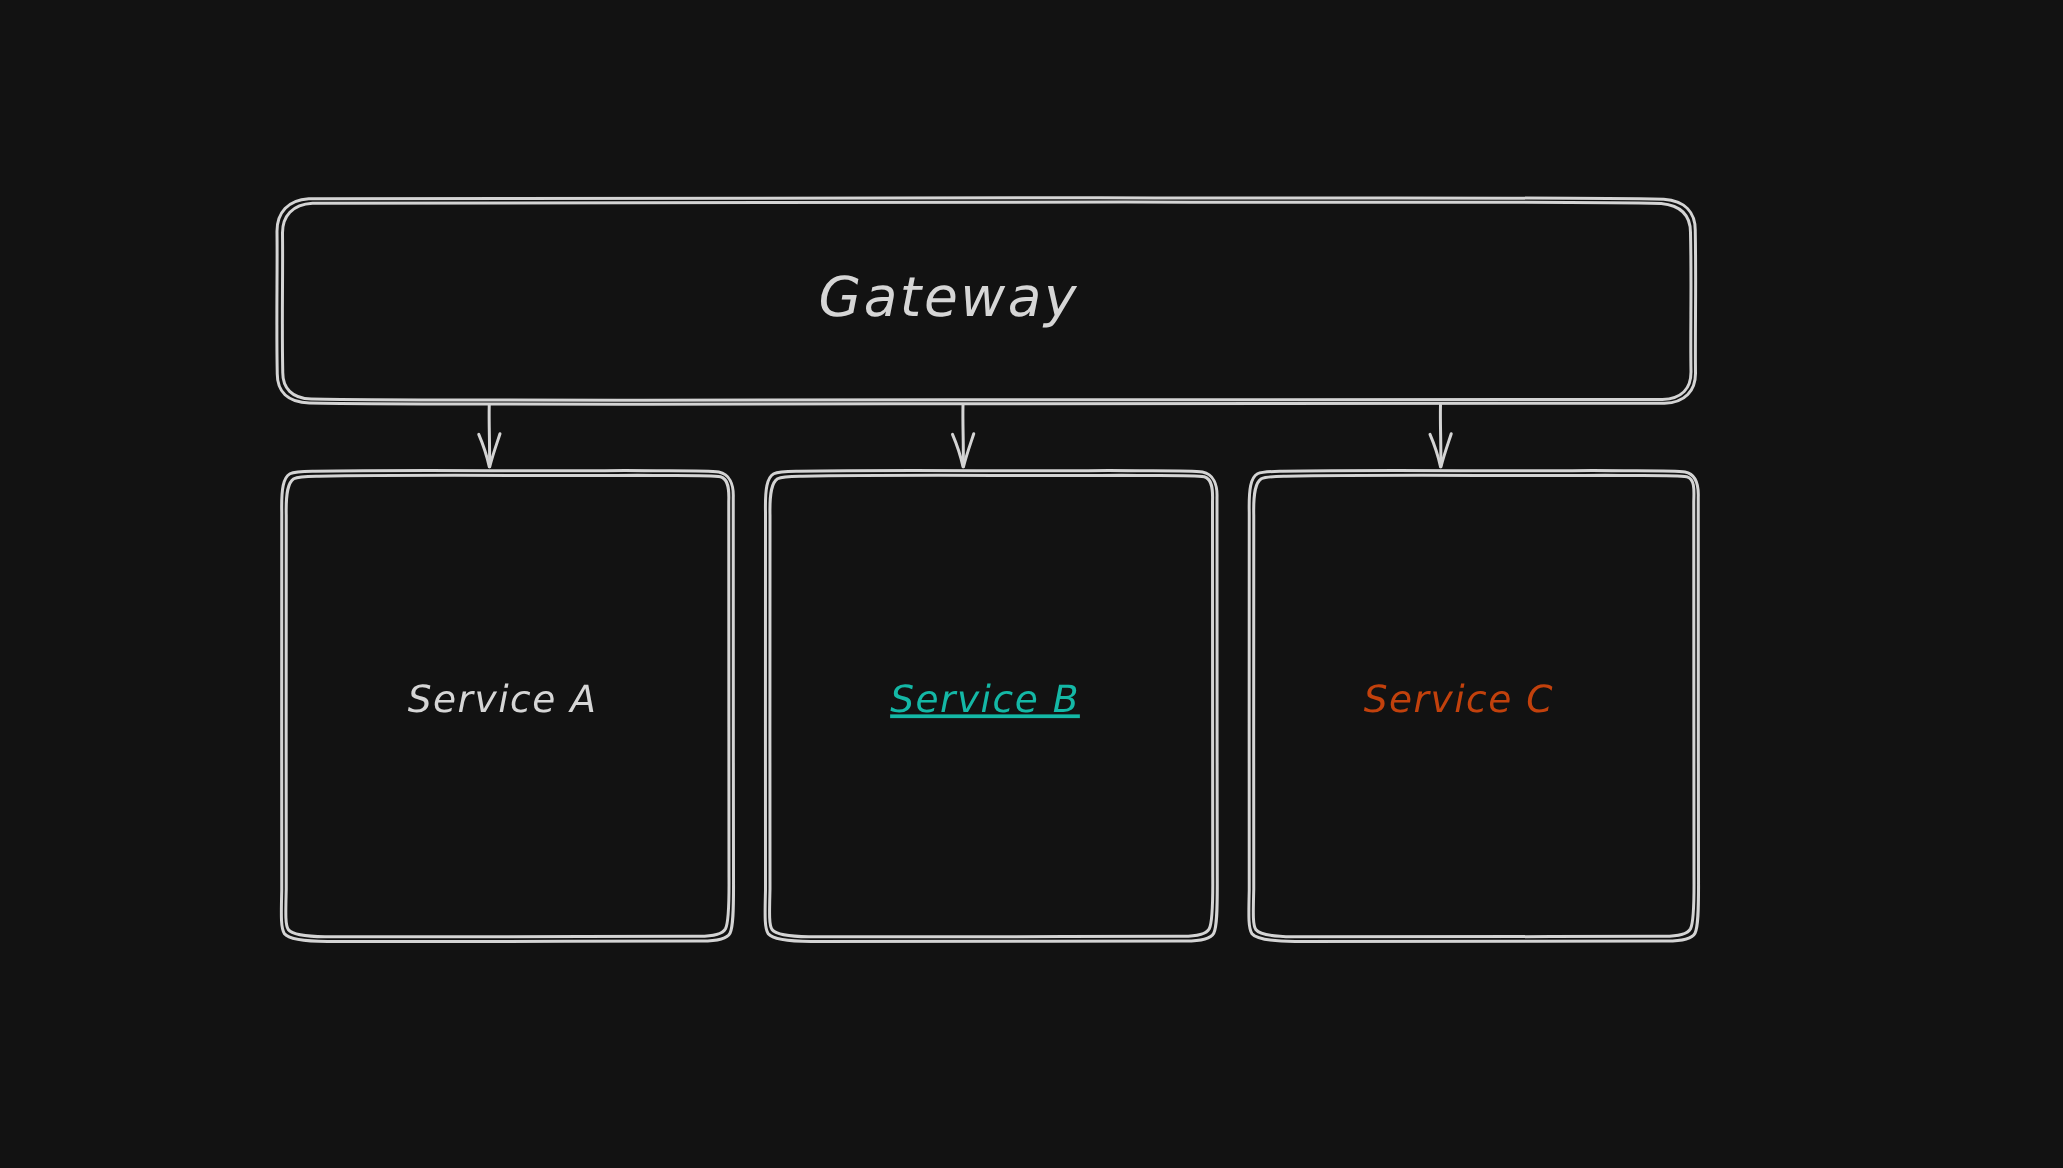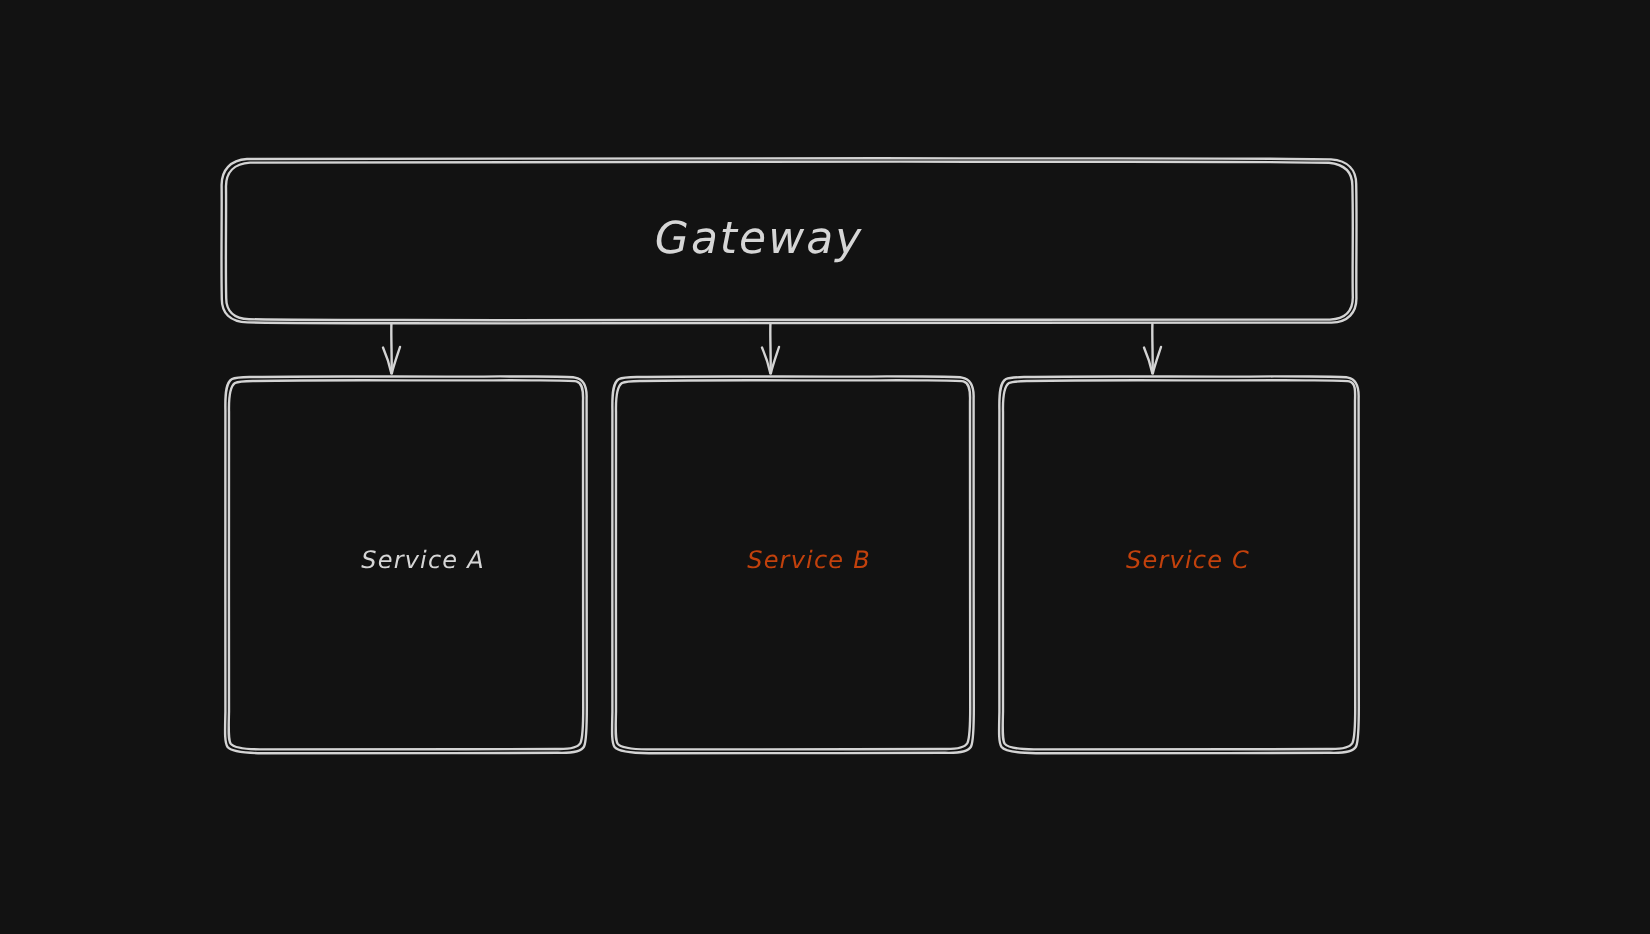--- a/index.html
+++ b/index.html
@@ -35,22 +35,21 @@
     white-space: nowrap;
     transform: translate(-50%, -50%);
     letter-spacing: 1.2px;
     text-rendering: geometricPrecision;
   }
   .label-title {
     font-size: 44px;
     letter-spacing: 2px;
   }
   .label-node {
-    font-size: 24px;
-    margin-left: 21px;
+    font-size: 30px;
   }
 </style>
 </head>
 <body style="background: rgb(18, 18, 18);">
 
 <div id="canvas" style="background: rgb(18, 18, 18);">
 
   <svg id="sketch" viewBox="0 0 1650 934" xmlns="http://www.w3.org/2000/svg">
     <g fill="none" stroke="#d4d4d4" stroke-width="2.4" stroke-linecap="round" stroke-linejoin="round">
 
@@ -184,17 +183,17 @@
         <path d="M 1161 347 C 1158.4 355, 1155 364.4, 1152.8 373.4"></path>
       </g>
 
     </g>
   </svg>
 
   <div class="node-label label-title" style="left: 759px; top: 238px; color: rgb(214, 214, 214);">Gateway</div>
 
   <div class="node-label label-node" style="left: 402px; top: 560px; color: rgb(214, 214, 214);">Service A</div>
 
-  <div class="node-label label-node" style="left: 788px; top: 560px; color: #c2410c;">Service B</div>
+  <div class="node-label label-node" style="left: 788px; top: 560px; color: #14b8a6; text-decoration: underline;">Service B</div>
 
   <div class="node-label label-node" style="left: 1167px; top: 560px; color: #c2410c;">Service C</div>
 
 </div>
 
 </body></html>

